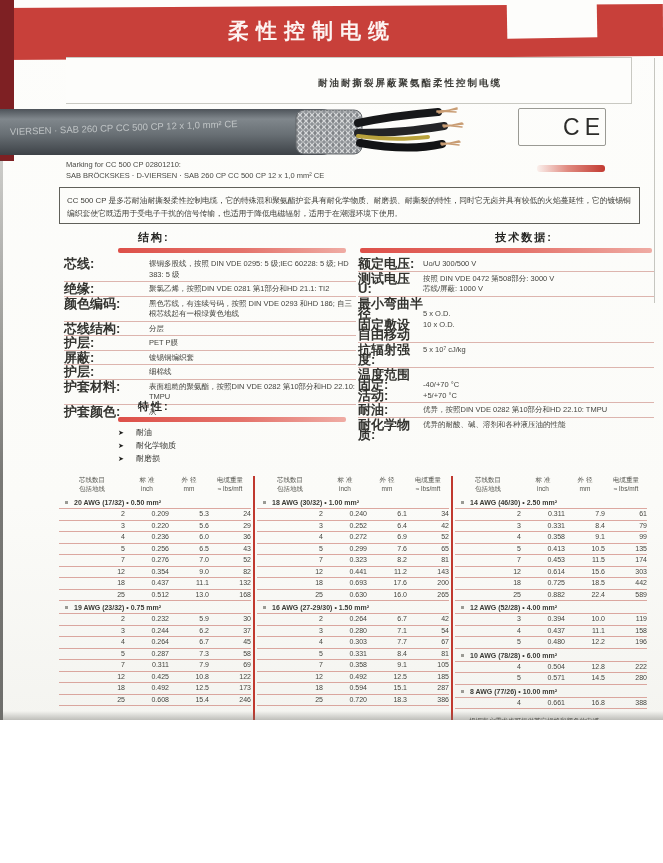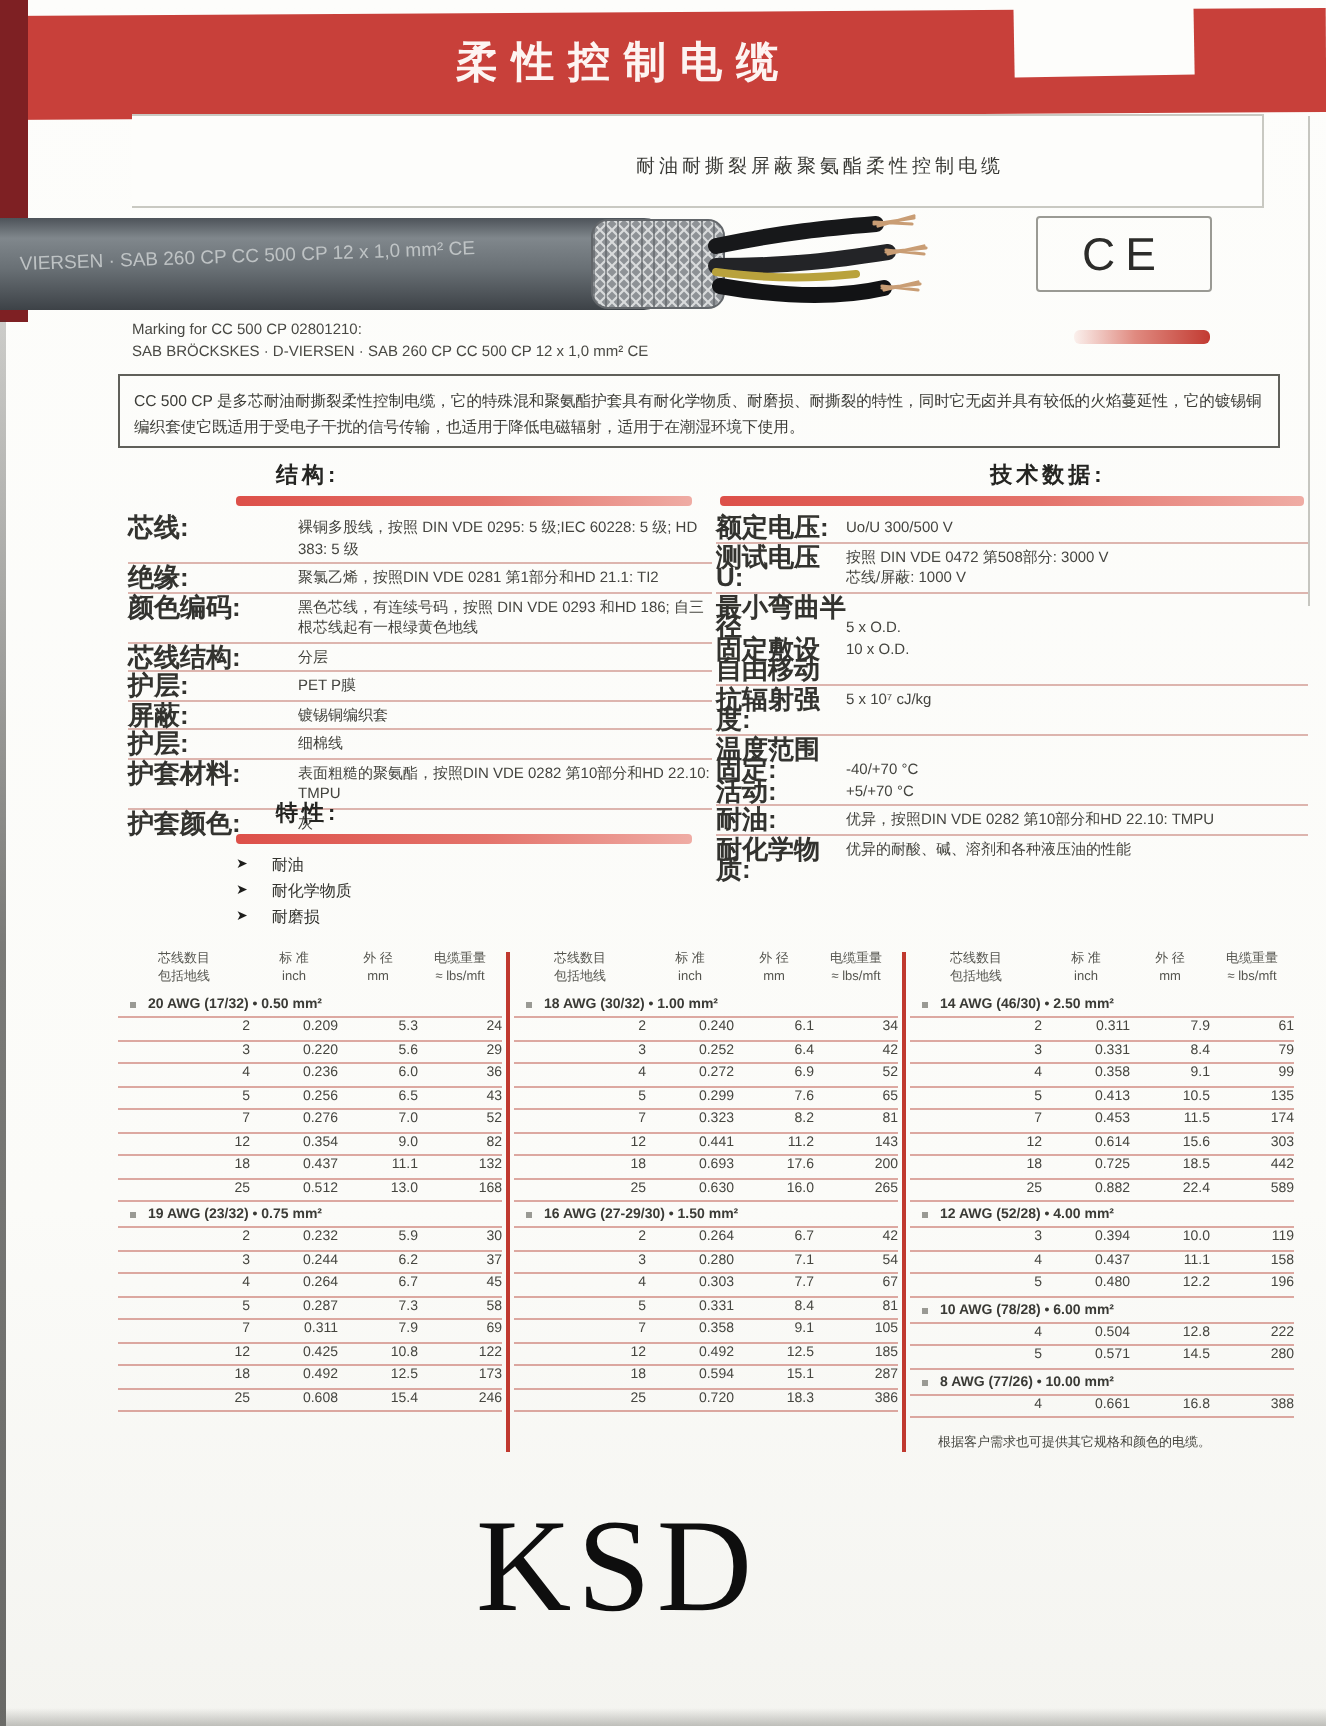--- a/index.html
+++ b/index.html
@@ -1,39 +1,39 @@
 <!DOCTYPE html>
 <html><head>
 <meta charset="utf-8">
 <style>
   * { margin:0; padding:0; box-sizing:border-box; }
   html,body { width:663px; height:863px; font-family:"Liberation Sans", sans-serif; background:#fff; }
-  .page { position:relative; width:663px; height:863px; overflow:hidden;
+  .page { position:relative; width:663px; height:720px; overflow:hidden;
           background:linear-gradient(180deg,#fdfdfb 0%,#fbfbf8 70%,#f4f4f0 100%); }
 
   
   .banner { position:absolute; left:0; top:6px; width:663px; height:52px;
             background:#c8403a; transform:rotate(-0.35deg); }
   .banner-darkstrip { position:absolute; left:0; top:0; width:14px; height:161px; background:#7e2023; }
   .banner-notch { position:absolute; left:507px; top:0; width:90px; height:38px; background:#fdfdfb; transform:rotate(-1deg); }
   .page-title { position:absolute; left:228px; top:17px; color:#fdf4f2; font-size:21px; font-weight:bold;
                 letter-spacing:7px; white-space:nowrap; }
 
   
   .subtitle-box { position:absolute; left:66px; top:57px; width:566px; height:47px;
                   background:#fdfdfb; border:1px solid #c9c9c2; border-left:none; }
-  .subtitle { position:absolute; left:224px; top:19px; font-size:9.5px; font-weight:normal;
+  .subtitle { position:absolute; left:224px; top:19px; font-size:9.5px; font-weight:bold;
               letter-spacing:2px; color:#3a3a36; white-space:nowrap;padding-left:28px; }
 
   
   .cable-photo { position:absolute; left:0; top:103px; width:472px; height:60px; }
 
   
   .ce-box { position:absolute; left:518px; top:108px; width:88px; height:38px;
-            border:1.5px solid #9a9a94; border-radius:2px; display:flex; align-items:center; justify-content:center; }
+            border:1.5px solid #9a9a94; border-radius:2px; display:flex; align-items:center; justify-content:flex-end; }
   .ce-label { font-size:23px; letter-spacing:5px; color:#2c2c2a; font-weight:400; }
   .ce-underline { position:absolute; left:537px; top:165px; width:68px; height:7px; border-radius:3px;
                   background:linear-gradient(90deg, rgba(240,170,160,0.15), #e08a80 45%, #c23b32); }
 
   
   .marking { position:absolute; left:66px; top:159px; font-size:7.5px; line-height:11px; color:#494944; }
 
   
   .desc-box { position:absolute; left:59px; top:187px; width:581px; height:37px;
               border:1px solid #60605a; padding:7px 7px; font-size:7.8px; line-height:12.5px; color:#3c3c37; }

